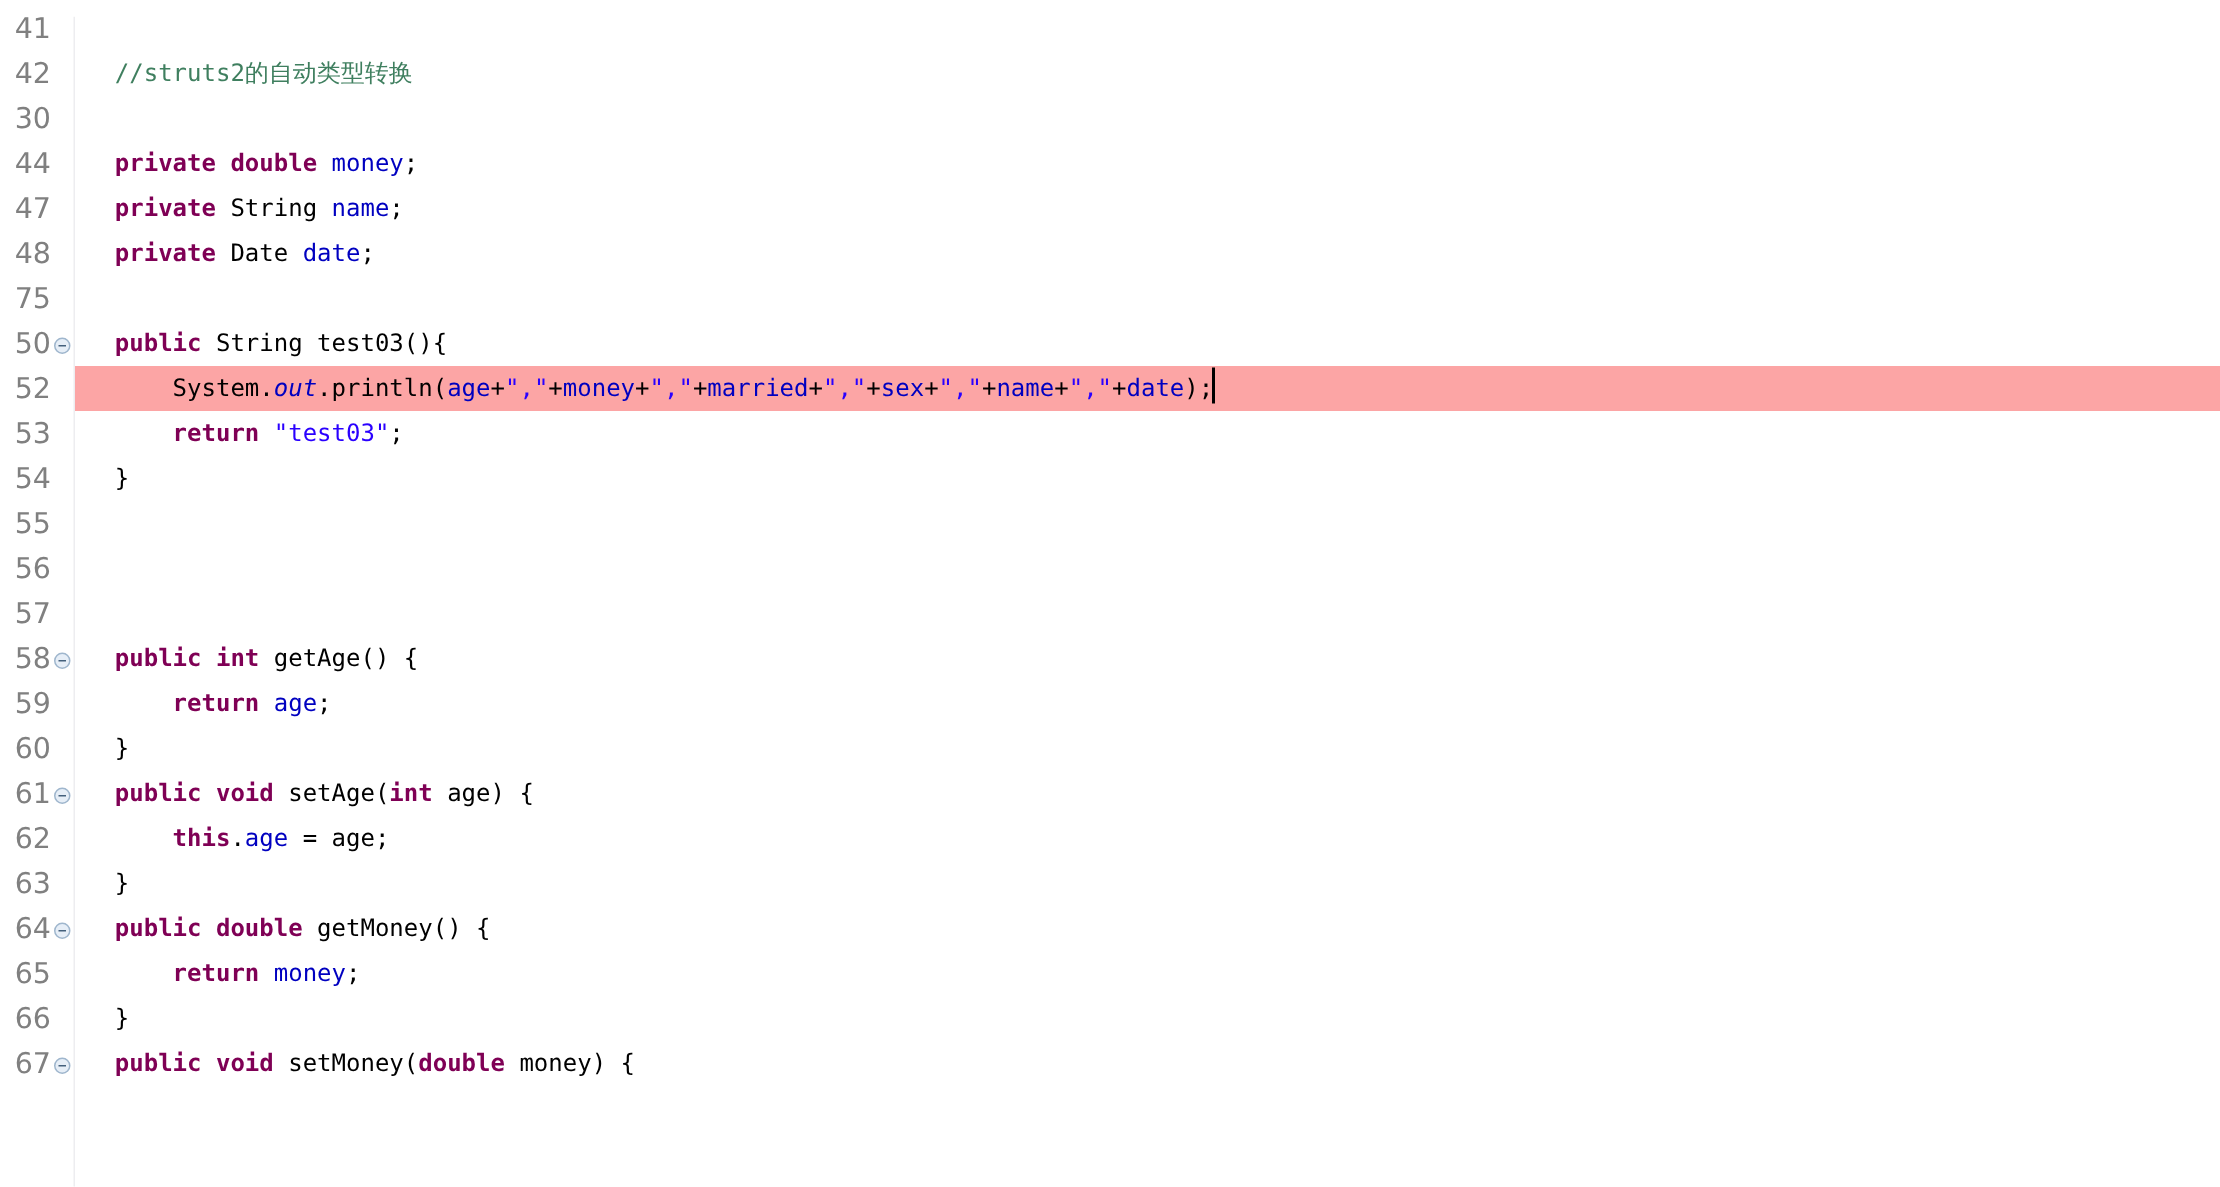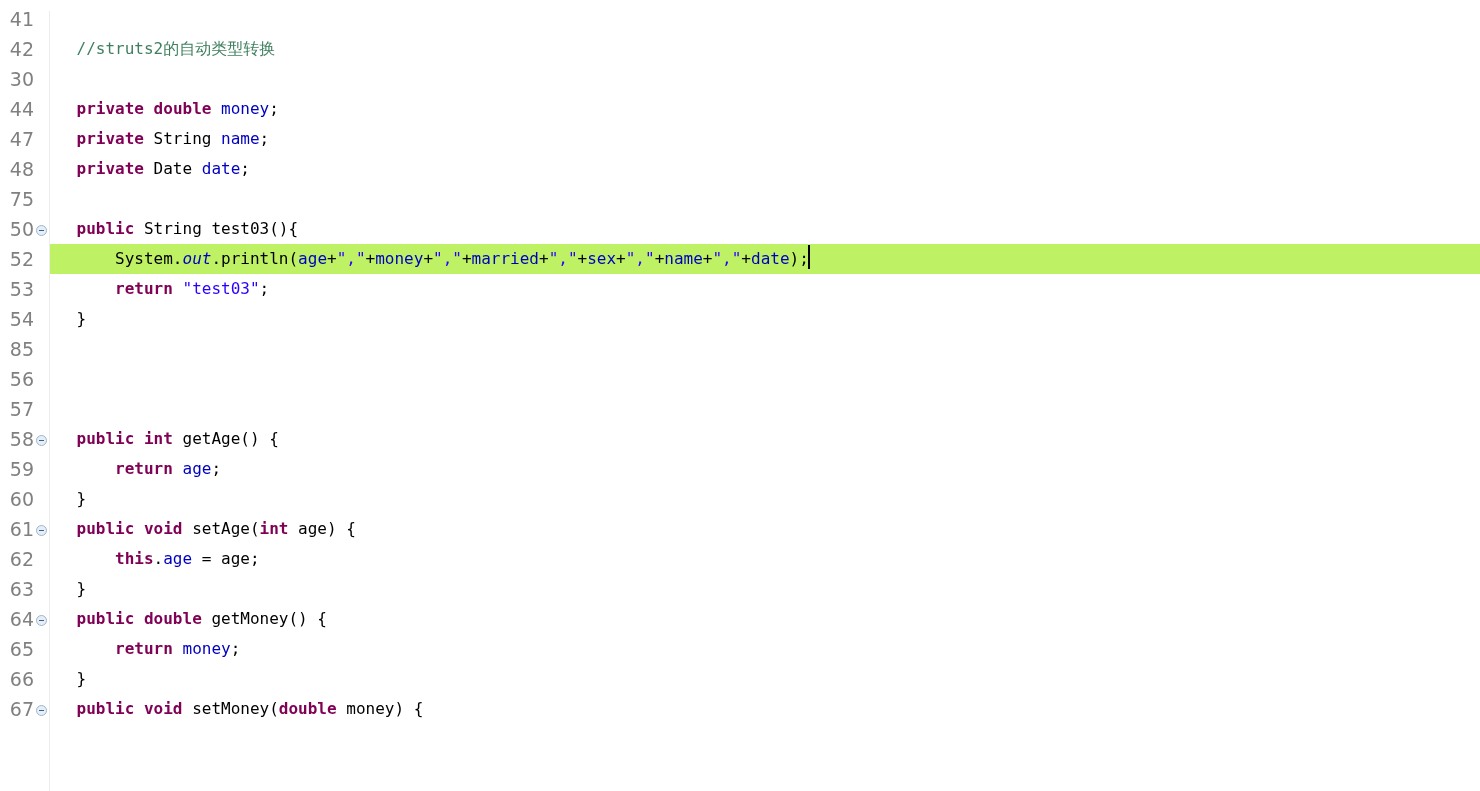--- a/index.html
+++ b/index.html
@@ -50,21 +50,21 @@
     top: -7px;          
     width: 1480px;
   }
   .row {
     position: relative;
     height: 30px;
     line-height: 30px;
     white-space: pre;
   }
   .row.current {
-    background: #bef264;
+    background: #fca5a5;
   }
   .row.current .code { background: transparent; }
 
   .lineno {
     position: absolute;
     left: 0;
     top: 0;
     width: 34px;
     text-align: right;
     color: #808080;
@@ -143,21 +143,21 @@
       <div class="row"><div class="lineno">42</div><div class="code"><span class="pl">    </span><span class="cm">//struts2的自动类型转换</span></div></div>
       <div class="row"><div class="lineno">30</div></div>
       <div class="row"><div class="lineno">44</div><div class="code"><span class="pl">    </span><span class="kw">private</span><span class="pl"> </span><span class="kw">double</span><span class="pl"> </span><span class="fld">money</span><span class="pl">;</span></div></div>
       <div class="row"><div class="lineno">47</div><div class="code"><span class="pl">    </span><span class="kw">private</span><span class="pl"> String </span><span class="fld">name</span><span class="pl">;</span></div></div>
       <div class="row"><div class="lineno">48</div><div class="code"><span class="pl">    </span><span class="kw">private</span><span class="pl"> Date </span><span class="fld">date</span><span class="pl">;</span></div></div>
       <div class="row"><div class="lineno">75</div><div class="code"></div></div>
       <div class="row"><div class="lineno">50</div><div class="fold"></div><div class="code"><span class="pl">    </span><span class="kw">public</span><span class="pl"> String test03(){</span></div></div>
       <div class="row current"><div class="lineno">52</div><div class="code"><span class="pl">        System.</span><span class="sfld">out</span><span class="pl">.println(</span><span class="fld">age</span><span class="pl">+</span><span class="str">","</span><span class="pl">+</span><span class="fld">money</span><span class="pl">+</span><span class="str">","</span><span class="pl">+</span><span class="fld">married</span><span class="pl">+</span><span class="str">","</span><span class="pl">+</span><span class="fld">sex</span><span class="pl">+</span><span class="str">","</span><span class="pl">+</span><span class="fld">name</span><span class="pl">+</span><span class="str">","</span><span class="pl">+</span><span class="fld">date</span><span class="pl">);</span><span class="caret"></span></div></div>
       <div class="row"><div class="lineno">53</div><div class="code"><span class="pl">        </span><span class="kw">return</span><span class="pl"> </span><span class="str">"test03"</span><span class="pl">;</span></div></div>
       <div class="row"><div class="lineno">54</div><div class="code"><span class="pl">    }</span></div></div>
-      <div class="row"><div class="lineno">85</div><div class="code"></div></div>
+      <div class="row"><div class="lineno">55</div><div class="code"></div></div>
       <div class="row"><div class="lineno">56</div><div class="code"></div></div>
       <div class="row"><div class="lineno">57</div><div class="code"></div></div>
       <div class="row"><div class="lineno">58</div><div class="fold"></div><div class="code"><span class="pl">    </span><span class="kw">public</span><span class="pl"> </span><span class="kw">int</span><span class="pl"> getAge() {</span></div></div>
       <div class="row"><div class="lineno">59</div><div class="code"><span class="pl">        </span><span class="kw">return</span><span class="pl"> </span><span class="fld">age</span><span class="pl">;</span></div></div>
       <div class="row"><div class="lineno">60</div><div class="code"><span class="pl">    }</span></div></div>
       <div class="row"><div class="lineno">61</div><div class="fold"></div><div class="code"><span class="pl">    </span><span class="kw">public</span><span class="pl"> </span><span class="kw">void</span><span class="pl"> setAge(</span><span class="kw">int</span><span class="pl"> age) {</span></div></div>
       <div class="row"><div class="lineno">62</div><div class="code"><span class="pl">        </span><span class="kw">this</span><span class="pl">.</span><span class="fld">age</span><span class="pl"> = age;</span></div></div>
       <div class="row"><div class="lineno">63</div><div class="code"><span class="pl">    }</span></div></div>
       <div class="row"><div class="lineno">64</div><div class="fold"></div><div class="code"><span class="pl">    </span><span class="kw">public</span><span class="pl"> </span><span class="kw">double</span><span class="pl"> getMoney() {</span></div></div>
       <div class="row"><div class="lineno">65</div><div class="code"><span class="pl">        </span><span class="kw">return</span><span class="pl"> </span><span class="fld">money</span><span class="pl">;</span></div></div>

